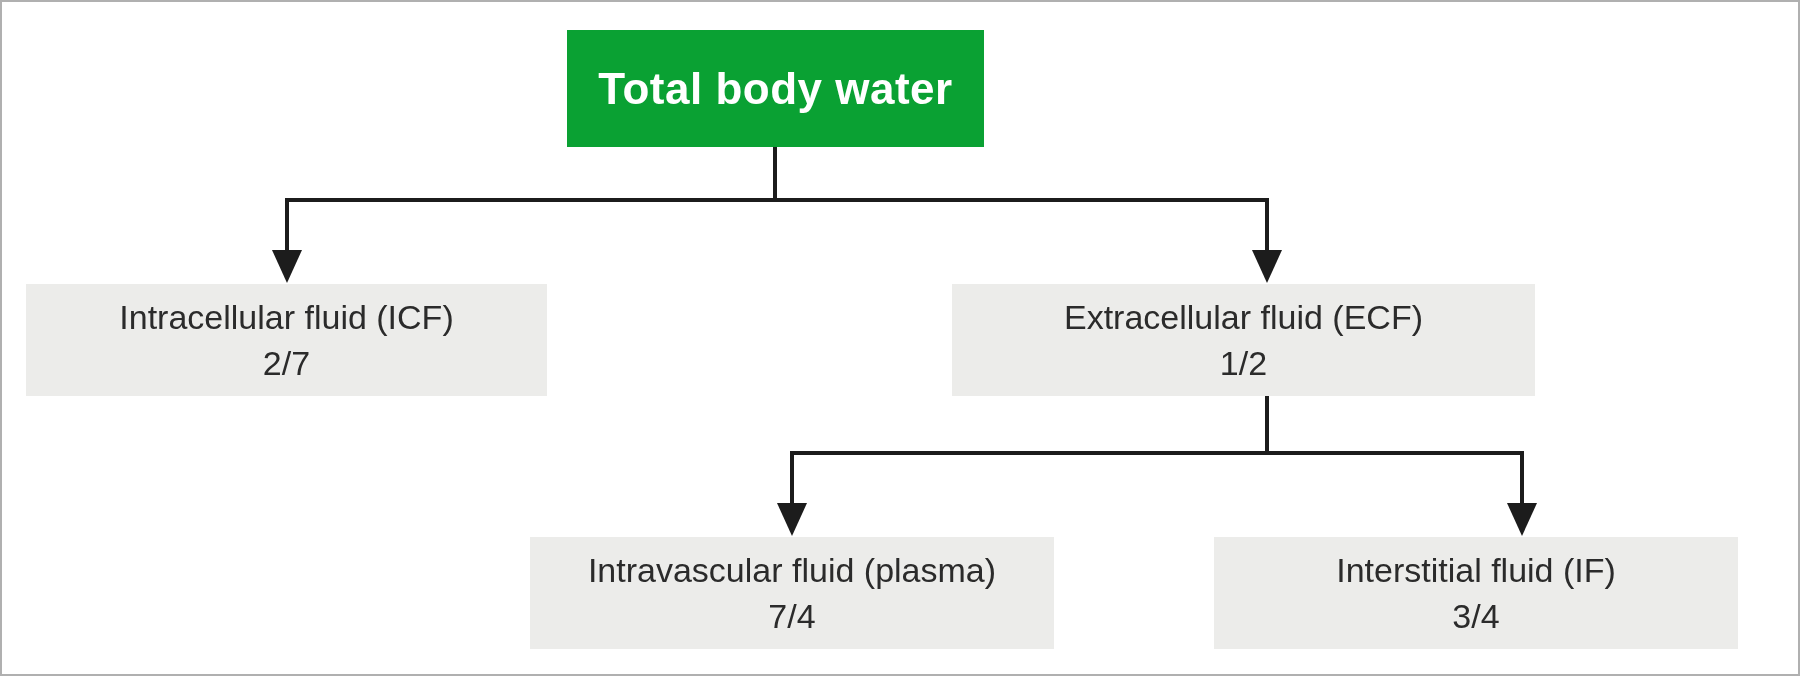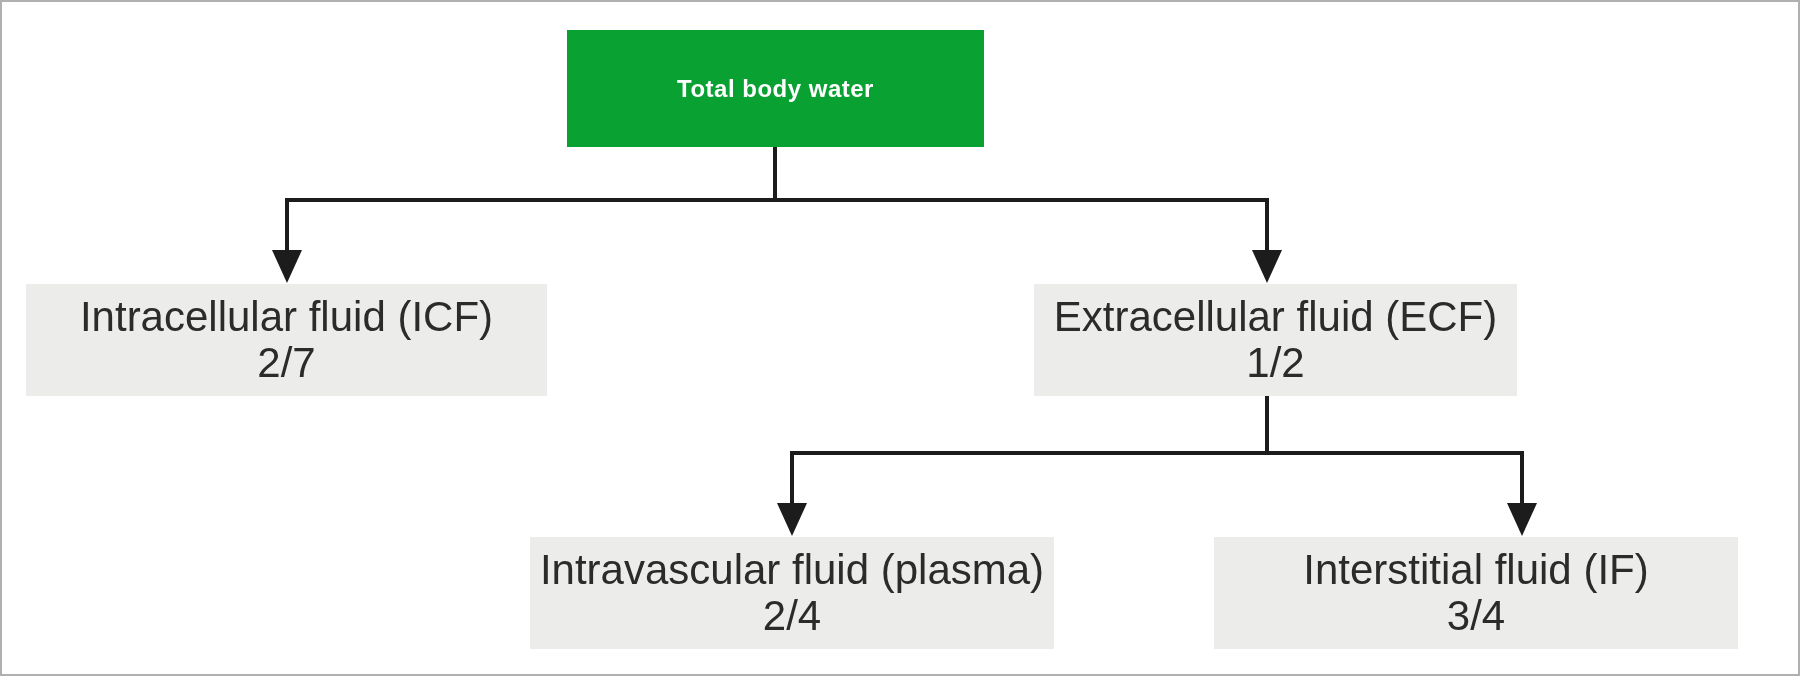--- a/index.html
+++ b/index.html
@@ -45,32 +45,32 @@
   }
   .node.root {
     left: 565px;
     top: 28px;
     width: 417px;
     height: 117px;
     background: #0aa133;
   }
   .root-label {
     color: #ffffff;
-    font-size: 24px;
+    font-size: 44px;
     font-weight: bold;
     letter-spacing: 0.5px;
   }
   .node.gray {
     background: #ececea;
     color: #2b2b2b;
-    font-size: 42px;
+    font-size: 34px;
     line-height: 46px;
   }
   .node.icf { left: 24px;   top: 282px; width: 521px; height: 112px; }
-  .node.ecf { left: 1032px; top: 282px; width: 483px; height: 112px; }
+  .node.ecf { left: 950px; top: 282px; width: 583px; height: 112px; }
   .node.ivf { left: 528px;  top: 535px; width: 524px; height: 112px; }
   .node.iff { left: 1212px; top: 535px; width: 524px; height: 112px; }
 </style>
 </head>
 <body>
 
 <div class="canvas">
 
   <svg class="connectors" viewBox="0 0 1800 676" aria-hidden="true">
 
@@ -94,21 +94,21 @@
     <div>2/7</div>
   </div>
 
   <div class="node gray ecf">
     <div>Extracellular fluid (ECF)</div>
     <div>1/2</div>
   </div>
 
   <div class="node gray ivf">
     <div>Intravascular fluid (plasma)</div>
-    <div>2/4</div>
+    <div>7/4</div>
   </div>
 
   <div class="node gray iff">
     <div>Interstitial fluid (IF)</div>
     <div>3/4</div>
   </div>
 
 </div>
 
 </body></html>

